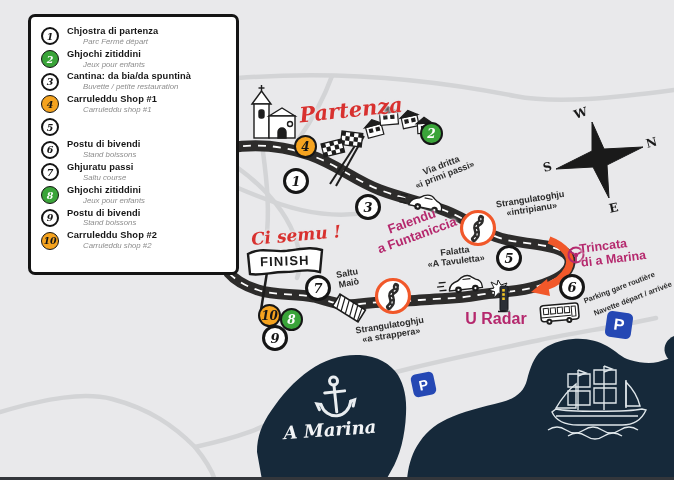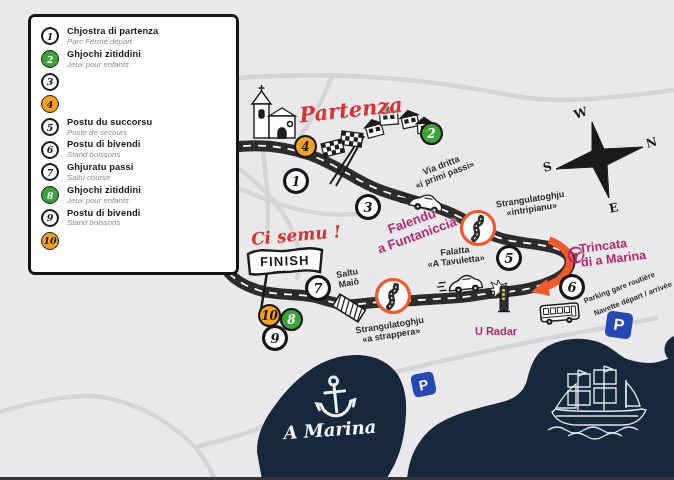--- a/index.html
+++ b/index.html
@@ -13,21 +13,21 @@
     background:#ffffff;border:3px solid #141414;border-radius:7px;z-index:10;
     padding:8px 6px 4px 10px;display:flex;flex-direction:column;}
   .lrow{display:flex;align-items:center;gap:8px;height:22.7px;}
   .lnum{flex:0 0 18px;width:18px;height:18px;border-radius:50%;border:2px solid #141414;
     background:#fff;display:flex;align-items:center;justify-content:center;
     font:italic bold 9.5px "DejaVu Serif",serif;color:#141414;}
   .lnum.green{background:#3aa439;color:#fff;border-width:1.5px;}
   .lnum.orange{background:#f5a31f;color:#141414;border-width:1.5px;}
   .ltxt{line-height:1;}
   .ltxt b{display:block;font-size:9.3px;font-weight:bold;color:#161616;letter-spacing:.1px;}
-  .ltxt i{display:block;font-size:7.8px;font-style:italic;color:#8d8d8d;margin-top:1.5px;}
+  .ltxt i{display:block;font-size:7.8px;font-style:italic;color:#8d8d8d;margin-top:1.5px;margin-left:16px;}
 
   
   .mnum{position:absolute;width:26px;height:26px;border-radius:50%;border:3px solid #161616;
     background:#fff;display:flex;align-items:center;justify-content:center;z-index:6;
     font:italic bold 13px "DejaVu Serif",serif;color:#161616;}
   .mnum.green{width:23px;height:23px;border-width:2px;background:#3aa439;color:#fff;font-size:12px;}
   .mnum.orange{width:23px;height:23px;border-width:2px;background:#f5a31f;color:#161616;font-size:12px;}
 
   
   .tlabel{position:absolute;z-index:5;text-align:center;line-height:1.12;
@@ -280,33 +280,37 @@
         </span>
     <span class="ltxt">
           <b>Ghjochi zitiddini</b>
           <i>Jeux pour enfants</i>
         </span>
   </div>
   <div class="lrow">
     <span class="lnum">
           <span>3</span>
         </span>
+    <span class="ltxt">
+          <b>Cantina: da bia/da spuntinà</b>
+          <i>Buvette / petite restauration</i>
+        </span>
   </div>
   <div class="lrow">
     <span class="lnum orange">
           <span>4</span>
         </span>
+    <span class="ltxt">
+          <b>Carruleddu Shop #1</b>
+          <i>Carruleddu shop #1</i>
+        </span>
   </div>
   <div class="lrow">
     <span class="lnum">
           <span>5</span>
-        </span>
-    <span class="ltxt">
-          <b>Postu du succorsu</b>
-          <i>Poste de secours</i>
         </span>
   </div>
   <div class="lrow">
     <span class="lnum">
           <span>6</span>
         </span>
     <span class="ltxt">
           <b>Postu di bivendi</b>
           <i>Stand boissons</i>
         </span>
@@ -334,20 +338,24 @@
           <span>9</span>
         </span>
     <span class="ltxt">
           <b>Postu di bivendi</b>
           <i>Stand boissons</i>
         </span>
   </div>
   <div class="lrow">
     <span class="lnum orange">
           <span>10</span>
+        </span>
+    <span class="ltxt">
+          <b>Carruleddu Shop #2</b>
+          <i>Carruleddu shop #2</i>
         </span>
   </div>
 </div>
 
 <div class="mnum" style="left:283px;top:168px;">
       <span>1</span>
     </div>
 <div class="mnum green" style="left:420px;top:122px;">
       <span>2</span>
     </div>
@@ -407,21 +415,21 @@
 <div class="tlabel" style="left:318px;top:268px;width:60px;font-size:9px;transform:rotate(-10deg);">
   <span>Saltu</span>
       <span>Maiò</span>
     </div>
 
 <div class="tlabel" style="left:338px;top:320px;width:105px;font-size:9px;transform:rotate(-9deg);">
   <span>Strangulatoghju</span>
       <span>«a strappera»</span>
     </div>
 
-<div class="tlabel magenta" style="left:456px;top:325px;width:80px;font-size:11px;">
+<div class="tlabel magenta" style="left:456px;top:310px;width:80px;font-size:16px;">
       <span>U Radar</span>
     </div>
 
 <div class="tlabel magenta" style="left:556px;top:238px;width:112px;font-size:12.5px;transform:rotate(-7deg);text-align:left;padding-left:24px;">
   <span>Trincata</span>
       <span>di a Marina</span>
     </div>
 
 <div class="tlabel" style="left:572px;top:284px;width:95px;font-size:7.5px;transform:rotate(-21deg);">
       <span>Parking gare routière</span>

